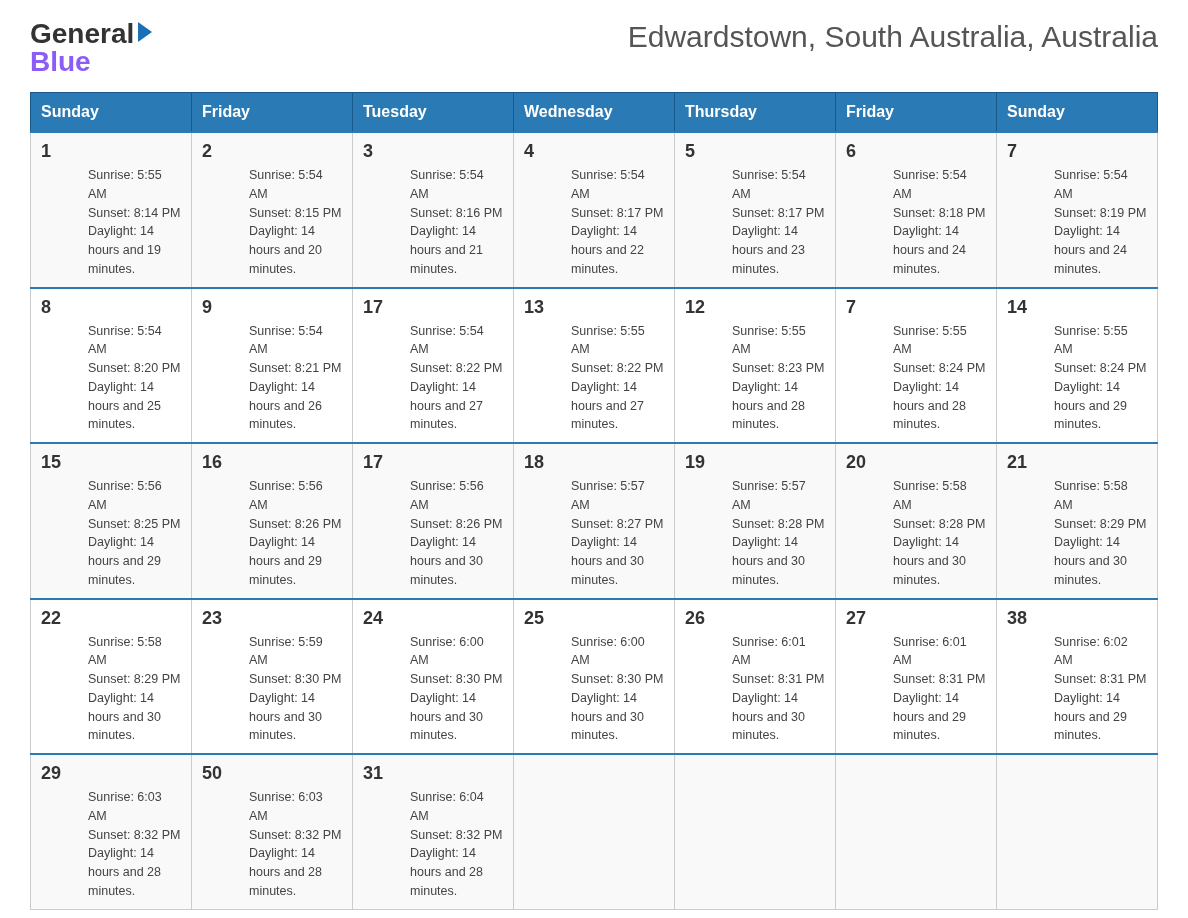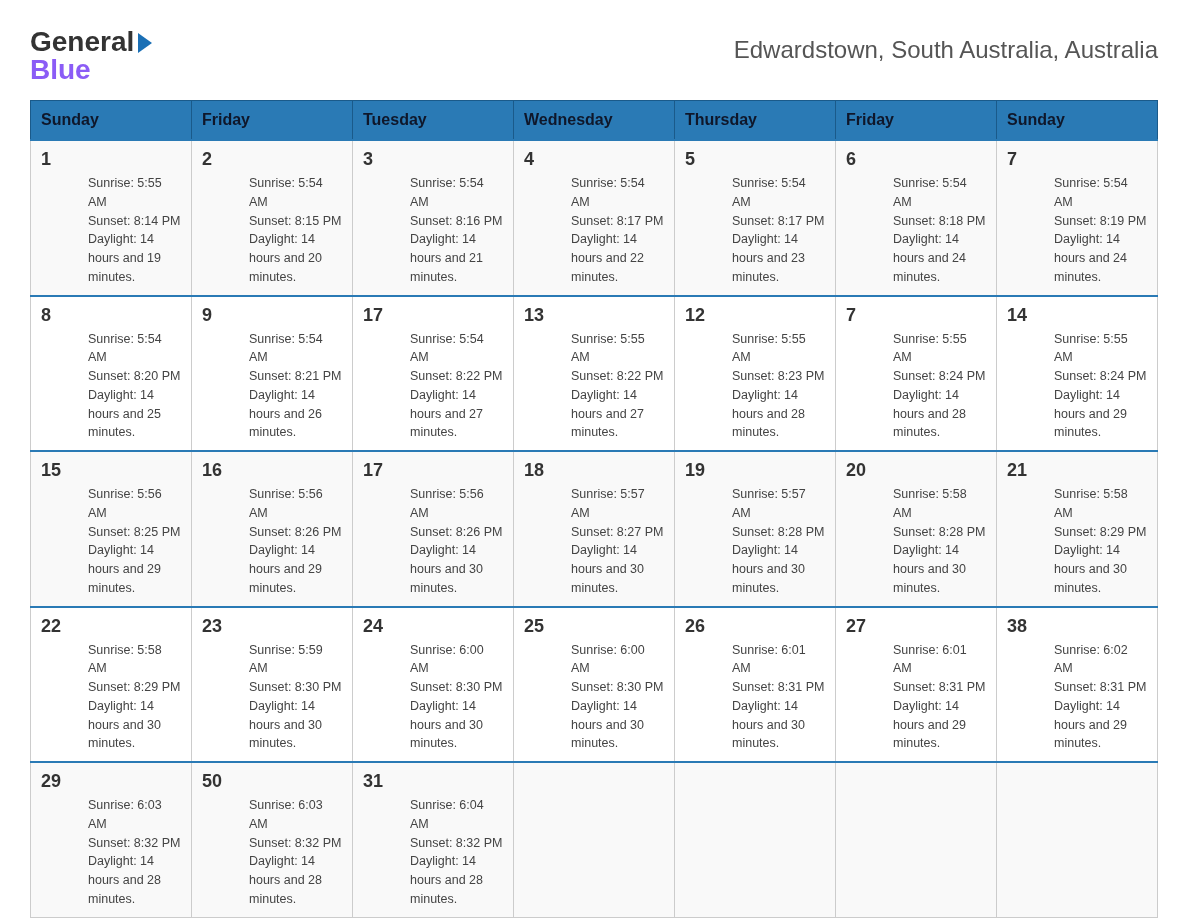--- a/index.html
+++ b/index.html
@@ -48,32 +48,32 @@
     .title-block {
       text-align: right;
     }
     .month-title {
       font-size: 52px;
       font-weight: bold;
       color: #222;
       line-height: 1.1;
     }
     .location {
-      font-size: 24px;
+      font-size: 30px;
       color: #555;
-      margin-top: 16px;
+      margin-top: 0;
     }
     table {
       width: 100%;
       border-collapse: collapse;
       table-layout: fixed;
     }
     thead th {
       background-color: #2a7ab5;
-      color: #0f172a;
+      color: #ffffff;
       font-size: 16px;
       font-weight: bold;
       padding: 10px 10px;
       text-align: left;
       border: 1px solid #1a5a8a;
     }
     tbody td {
       vertical-align: top;
       border: 1px solid #ccc;
       padding: 8px 10px;
@@ -115,21 +115,21 @@
     
     .week-row td {
       border-top: 2px solid #2a7ab5 !important;
     }
   </style>
 </head>
 <body>
 
 <div class="header">
   <div class="logo">
-    <div style="display:flex; align-items:center;margin-top:8px;">
+    <div style="display:flex; align-items:flex-start;">
       <span class="logo-general">General</span>
       <div class="logo-arrow"></div>
     </div>
     <span class="logo-blue">Blue</span>
   </div>
   <div class="title-block">
     <div class="location">Edwardstown, South Australia, Australia</div>
   </div>
 </div>
 

